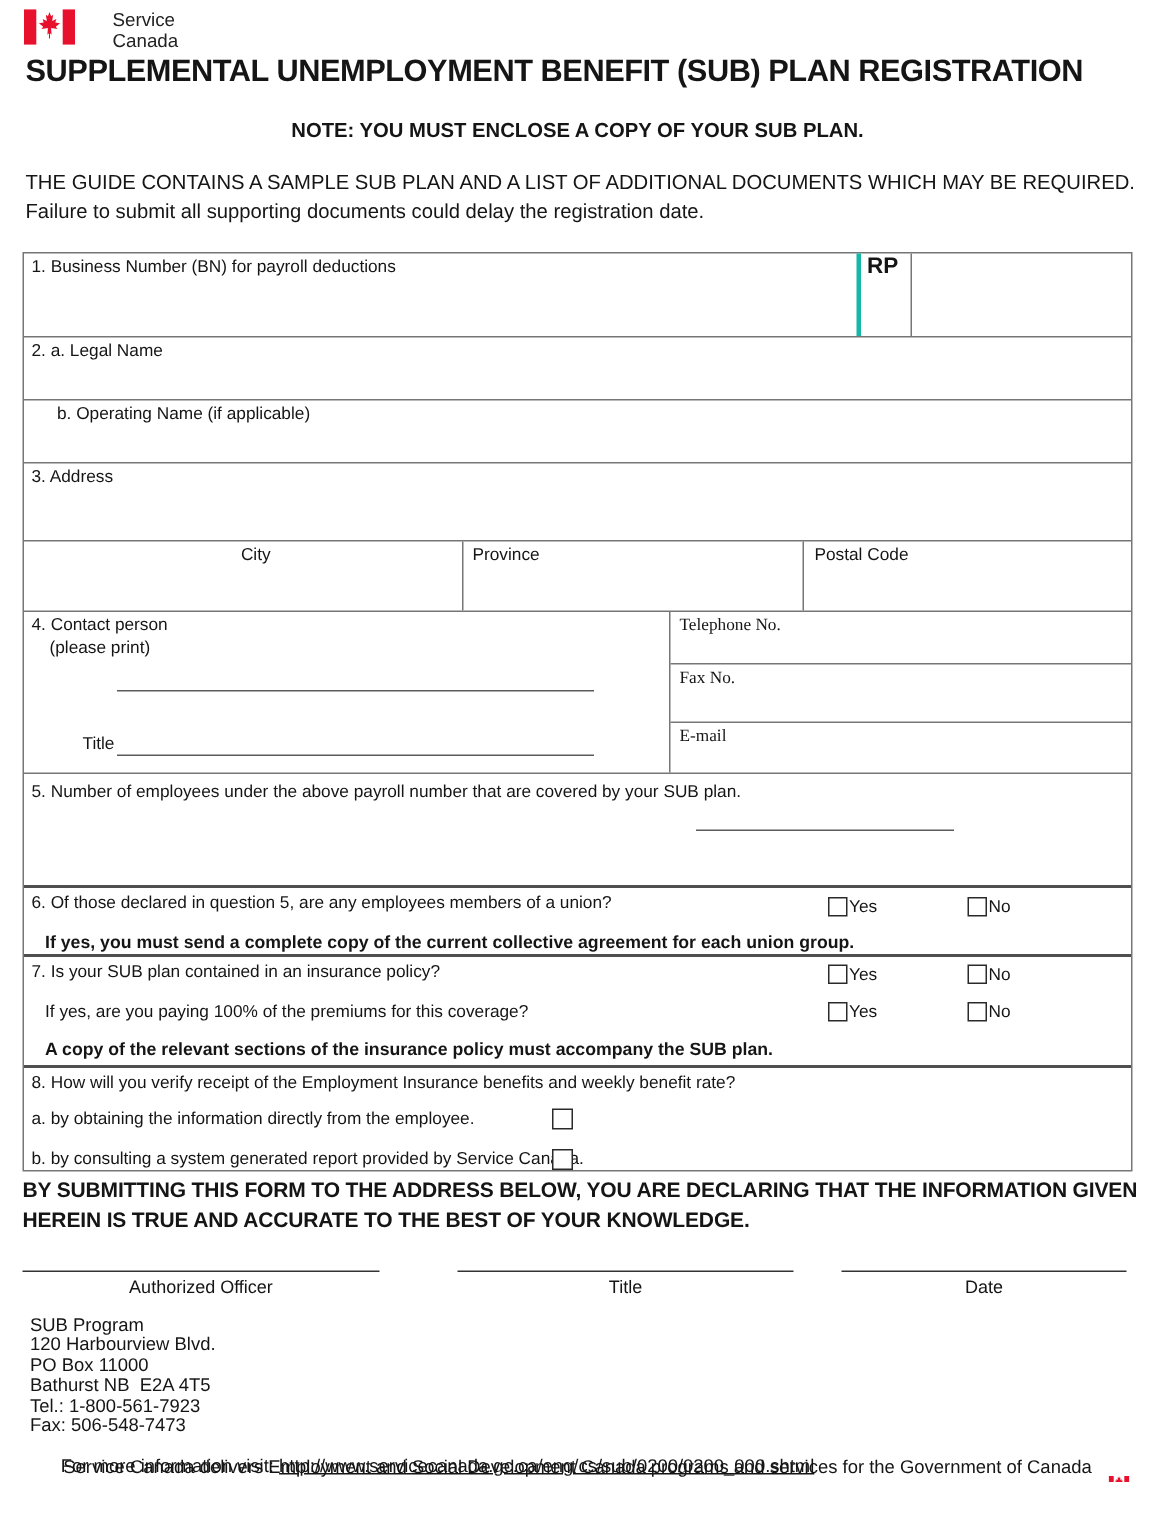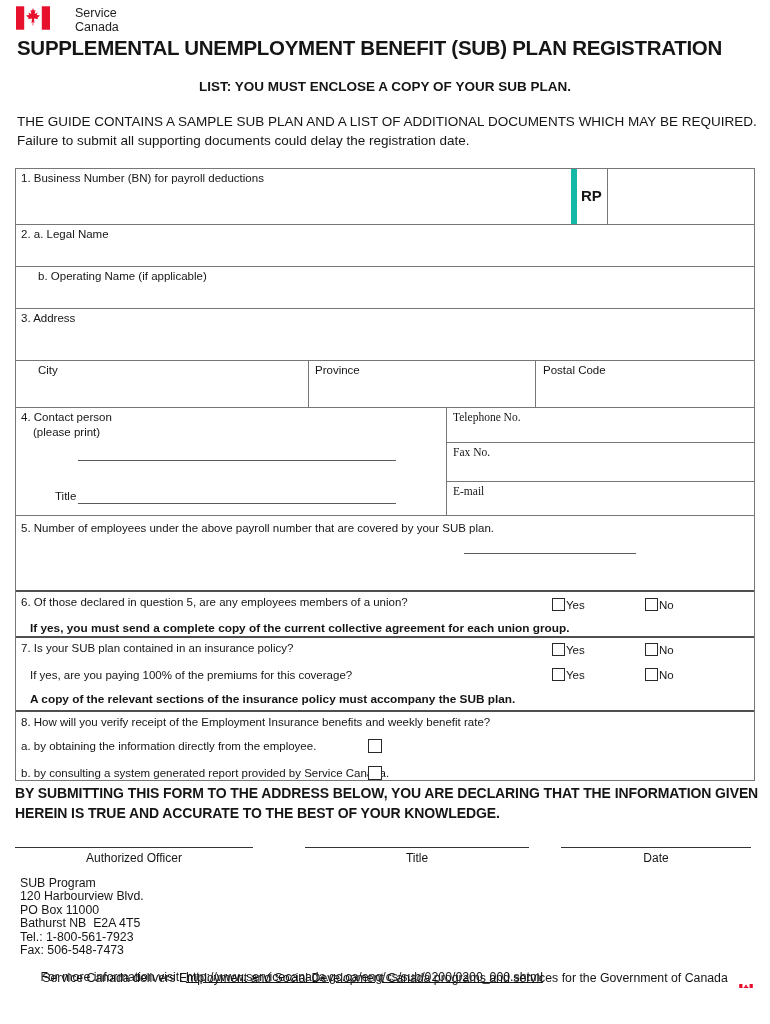--- a/index.html
+++ b/index.html
@@ -30,27 +30,27 @@
     position:absolute; left:15px; top:168px; width:740px;
     border:1px solid #767676; font-size:11.5px;
   }
   .frow { position:relative; border-top:1px solid #767676; }
   .frow.first { border-top:none; }
   .frow.heavy { border-top:2px solid #4f4f4f; }
   .lbl { padding:3px 5px; }
   .indent { padding-left:22px; }
   .r1 { height:55px; display:flex; }
   .r1-main { flex:1; }
-  .r1-rp { width:36px; border-left:6px solid #14b8a6; display:flex; align-items:center;
+  .r1-rp { width:36px; border-left:3px solid #14b8a6; display:flex; align-items:flex-start;
            padding:0 0 3px 4px; font-weight:bold; font-size:15px; }
   .r1-last { width:147px; border-left:1px solid #767676; }
   .r2 { height:42px; }
   .r3 { height:52px; }
   .r3c { height:47px; display:flex; }
-  .cell-city { width:292px; padding:3px 5px 0 22px; }
+  .cell-city { width:292px; padding:3px 5px 0 22px;text-align:center; }
   .cell-prov { width:227px; border-left:1px solid #767676; padding:3px 6px; }
   .cell-postal { flex:1; border-left:1px solid #767676; padding:3px 7px; }
   .r4 { height:108px; display:flex;justify-content:flex-end; }
   .r4-left { width:430px; position:relative; }
   .r4-sub { margin-left:12px; }
   .wline { border-bottom:1px solid #5a5a5a; }
   .name-line  { position:absolute; left:62px; top:52px; width:318px; }
   .title-lbl  { position:absolute; left:39px; top:82px; }
   .title-line { position:absolute; left:62px; top:95px; width:318px; }
   .r4-right { flex:1; border-left:1px solid #767676; display:flex; flex-direction:column;font-family:Liberation Serif, serif; }
@@ -107,21 +107,21 @@
         <path fill="#e8112d" d="M50,0 L44,16 L36,10 L40,34 L24,26 L28,40 L10,42 L26,56 L20,64 L44,60 L42,86 L48,80 L48,100 L52,100 L52,80 L58,86 L56,60 L80,64 L74,56 L90,42 L72,40 L76,26 L60,34 L64,10 L56,16 Z"></path>
       </g>
     </svg>
     <div class="fip-text">
       <div>Service</div>
       <div>Canada</div>
     </div>
   </div>
 
   <div class="page-title">SUPPLEMENTAL UNEMPLOYMENT BENEFIT (SUB) PLAN REGISTRATION</div>
-  <div class="note-line">LIST: YOU MUST ENCLOSE A COPY OF YOUR SUB PLAN.</div>
+  <div class="note-line">NOTE: YOU MUST ENCLOSE A COPY OF YOUR SUB PLAN.</div>
   <div class="guide">
     <div>THE GUIDE CONTAINS A SAMPLE SUB PLAN AND A LIST OF ADDITIONAL DOCUMENTS WHICH MAY BE REQUIRED.</div>
     <div>Failure to submit all supporting documents could delay the registration date.</div>
   </div>
 
   <div class="ftable">
 
     <div class="frow first r1">
       <div class="r1-main lbl">
         <span>1. Business Number (BN) for payroll deductions</span>

